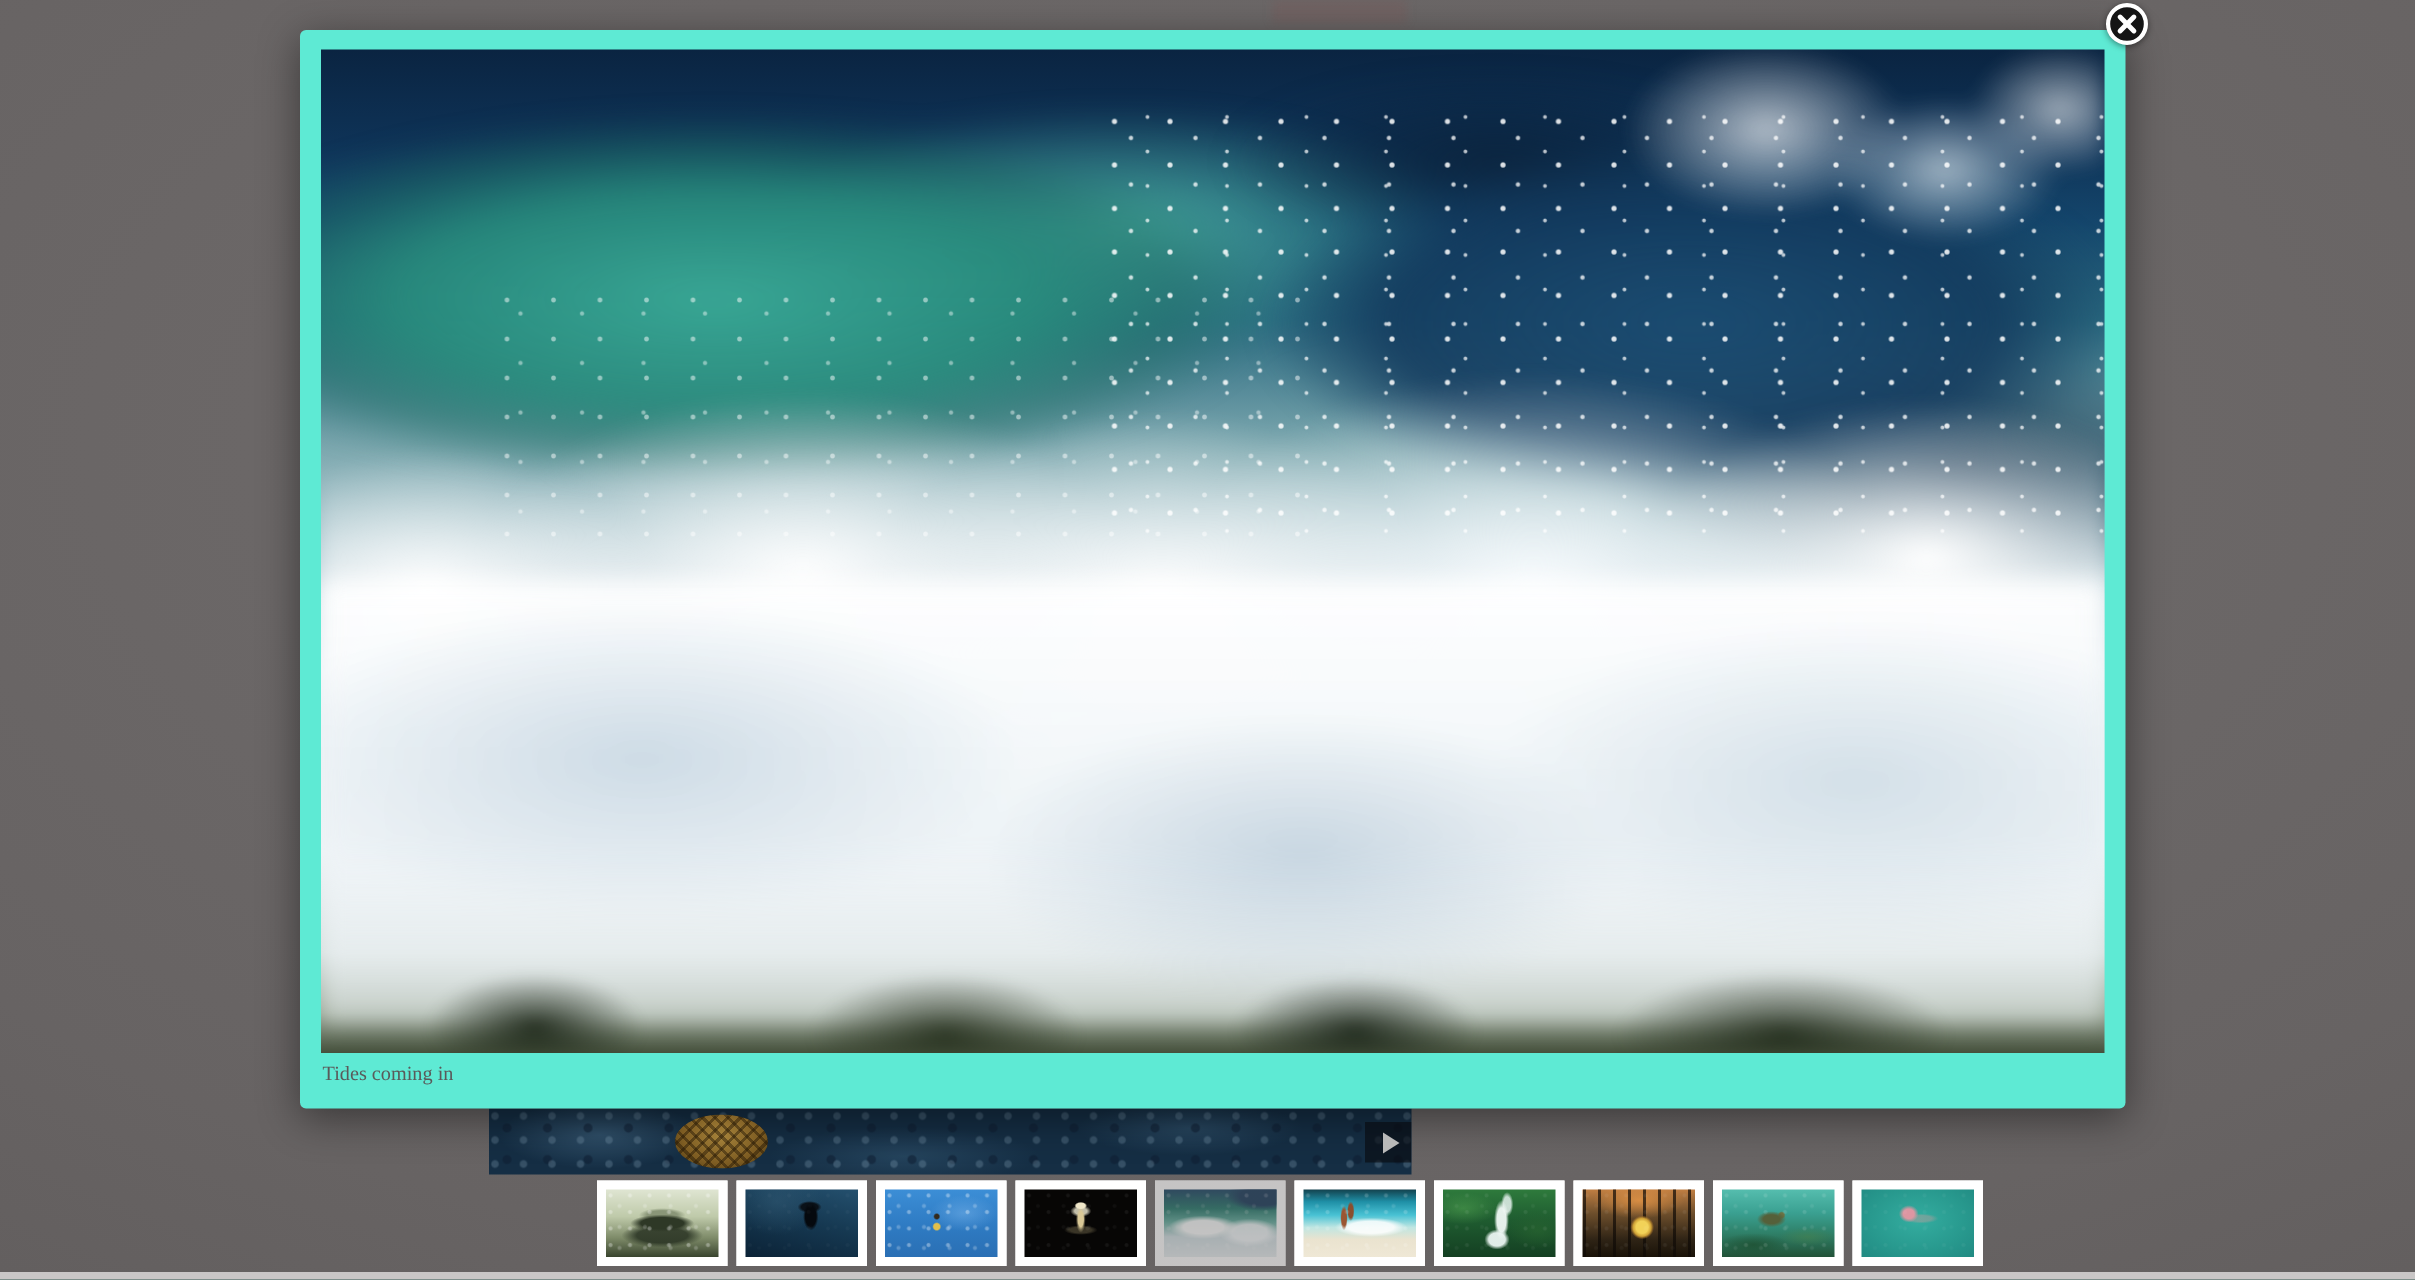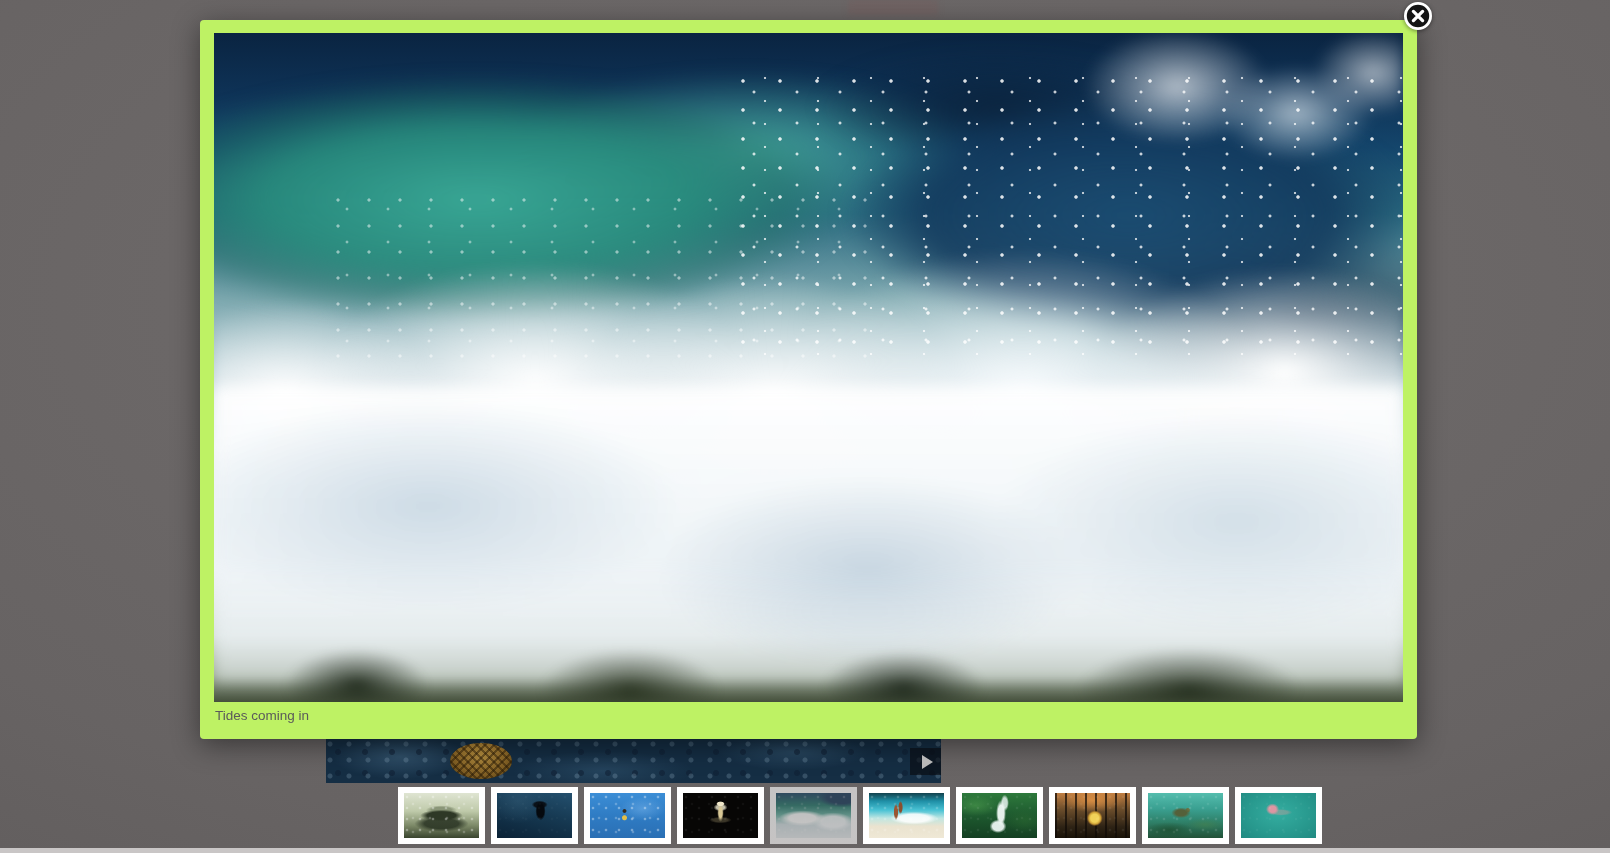--- a/index.html
+++ b/index.html
@@ -94,22 +94,22 @@
     radial-gradient(circle 2px at 53% 38%, #6a7244 0 1.6px, transparent 2.6px),
     radial-gradient(30px 10px at 28% 82%, rgba(30,80,50,.8), transparent 78%),
     radial-gradient(24px 8px at 76% 70%, rgba(70,130,80,.6), transparent 78%),
     linear-gradient(180deg,#55bdae 0%,#3aa091 35%,#2f8068 65%,#225238 100%);}
   .art-jellyfish{--noise:.08;background:
     radial-gradient(8px 7px at 42% 36%, #dd96a2 0 45%, rgba(221,150,162,.45) 66%, transparent 82%),
     radial-gradient(14px 4px at 53% 43%, rgba(205,155,155,.4) 0 50%, transparent 82%),
     radial-gradient(ellipse at 50% 45%, #34ada0 0%, #28998e 60%, #218a82 100%);}
 
   
-  .modal{position:absolute;left:200px;top:20px;width:1217px;height:719px;background:#bef264;
-    border-radius:4px;box-shadow:0 6px 28px rgba(0,0,0,.45);}
+  .modal{position:absolute;left:200px;top:20px;width:1217px;height:719px;background:#5eead4;
+    border-radius:4px;box-shadow:0 6px 28px rgba(0,0,0,.45);font-family:Liberation Serif, serif;}
   .photo{position:absolute;left:14px;top:13px;width:1189px;height:669px;overflow:hidden;cursor:pointer;
     background:linear-gradient(180deg,
       #0a2441 0%,#0e3256 9%,#14456b 17%,#2a6a80 27%,#7ea9b0 40%,#c3d5dc 52%,
       #eaf0f4 62%,#eef3f6 80%,#d3dcd9 90%,#93a08e 96%,#45503c 100%);}
   .photo > div{position:absolute;}
   .layer-teal{left:-3%;top:6%;width:66%;height:42%;filter:blur(9px);background:
     radial-gradient(60% 55% at 38% 45%, rgba(58,170,150,.95) 0%, rgba(40,140,124,.9) 45%, rgba(30,110,100,.5) 65%, transparent 80%),
     radial-gradient(42% 40% at 72% 28%, rgba(85,195,172,.8), transparent 72%);}
   .layer-deep{right:-3%;top:3%;width:62%;height:54%;filter:blur(10px);background:
     radial-gradient(50% 42% at 58% 45%, rgba(26,74,112,.95), rgba(18,56,92,.85) 55%, transparent 78%),

